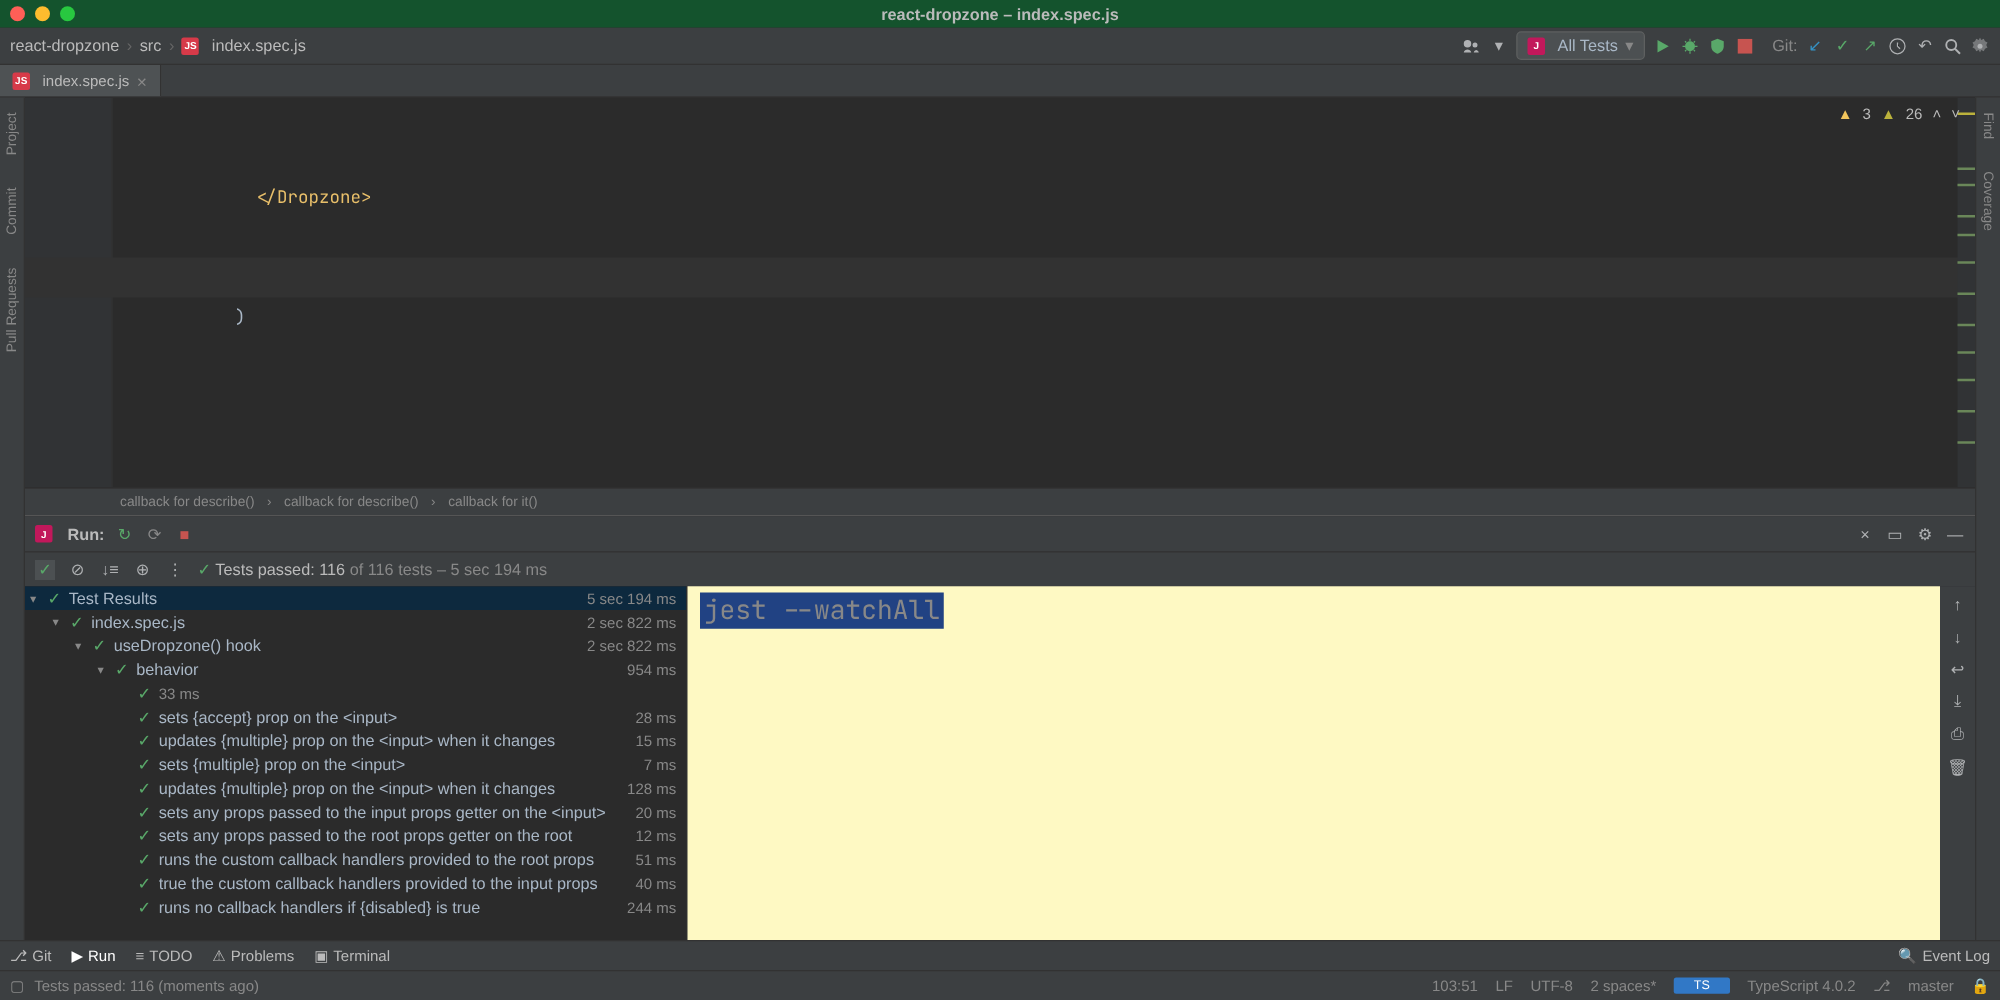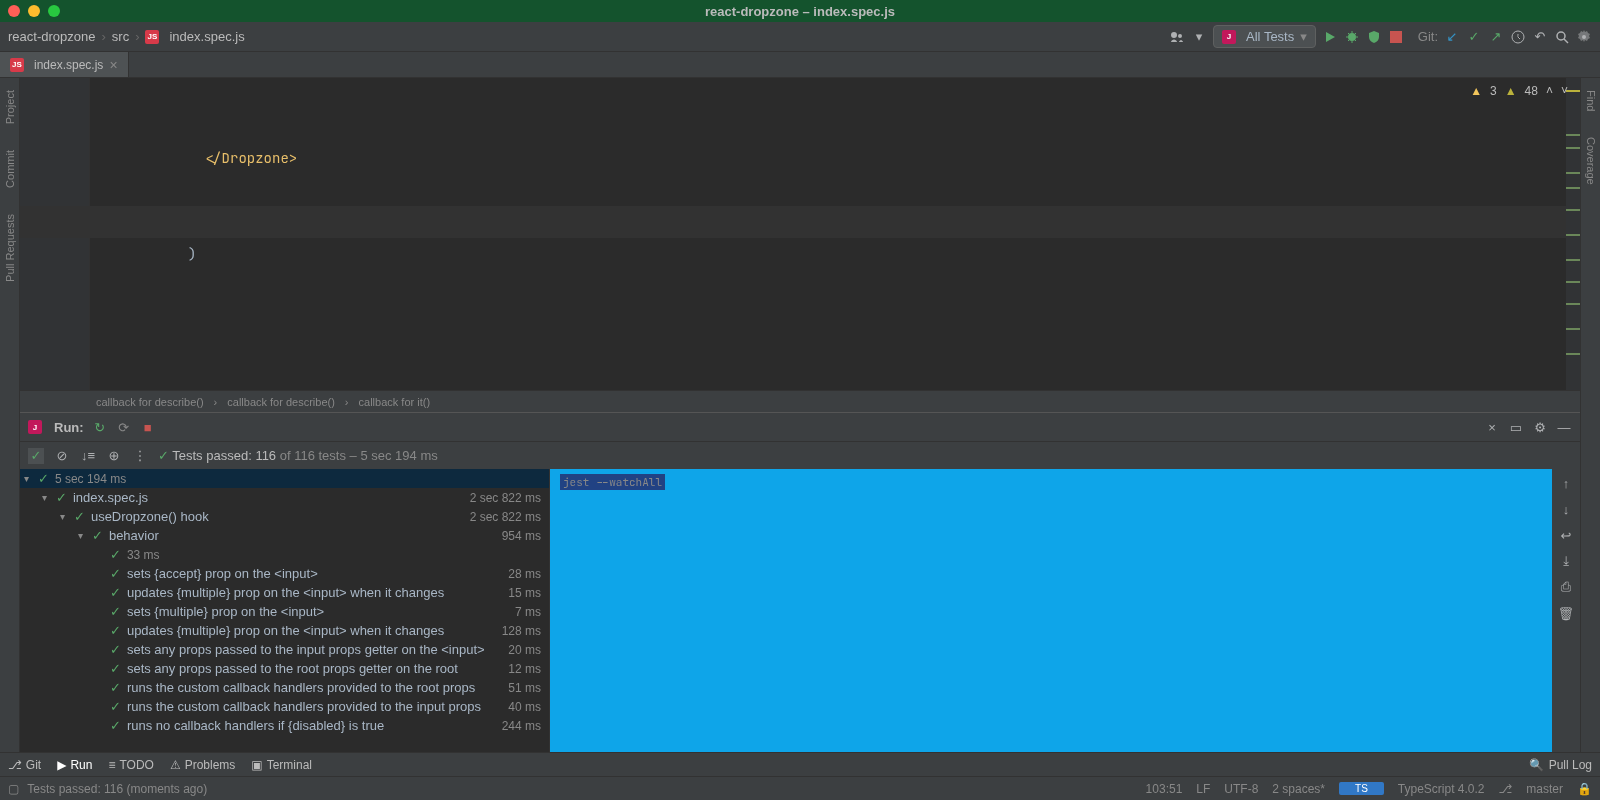--- a/index.html
+++ b/index.html
@@ -135,22 +135,22 @@
 .tree-row {
   display: flex; align-items: center; padding: 2px 8px 2px 4px; cursor: pointer;
 }
 .tree-row.selected { background: #0d293e; }
 .tree-indent { display: inline-block; }
 .tree-chevron { width: 14px; color: #888; font-size: 10px; }
 .tree-check { color: #59a869; margin-right: 6px; font-size: 13px; }
 .tree-label { flex: 1; white-space: nowrap; overflow: hidden; text-overflow: ellipsis; }
 .tree-time { color: #888; font-size: 12px; }
 .console-out {
-  flex: 1; background: #0ea5e9; padding: 6px 10px;
-  font-family: "JetBrains Mono", Menlo, monospace; font-size: 11px;
+  flex: 1; background: #fef9c3; padding: 6px 10px;
+  font-family: "JetBrains Mono", Menlo, monospace; font-size: 21px;
   color: #888;
 }
 .console-right-icons {
   width: 28px; background: #3c3f41; display: flex; flex-direction: column;
   align-items: center; padding-top: 6px; gap: 10px;
 }
 .bottom-toolbar {
   height: 24px; background: #3c3f41; border-top: 1px solid #323232;
   display: flex; align-items: center; padding: 0 8px; gap: 16px;
 }
@@ -273,21 +273,21 @@
         
         
         
         
         
       </div>
       <div class="hints-row">
         <span class="warn-tri">▲</span>
           <span>3</span>
         <span class="weak-tri">▲</span>
-          <span>48</span>
+          <span>26</span>
         <span>˄</span>
         <span>˅</span>
       </div>
       <div class="minimap">
         <div class="mm-mark mm-yellow" style="top:4%"></div>
         <div class="mm-mark mm-green" style="top:18%"></div>
         <div class="mm-mark mm-green" style="top:22%"></div>
         <div class="mm-mark mm-green" style="top:30%"></div>
         <div class="mm-mark mm-green" style="top:35%"></div>
         <div class="mm-mark mm-green" style="top:42%"></div>
@@ -331,20 +331,21 @@
         <span class="tb-icon">⋮</span>
         <div class="tests-summary-text">
           <span style="color:#59a869">✓ </span><span class="pass">Tests passed: 116</span><span> of 116 tests – 5 sec 194 ms</span>
         </div>
       </div>
       <div class="run-body">
         <div class="test-tree" id="test-tree">
           <div class="tree-row selected">
             <span class="tree-chevron">▾</span>
             <span class="tree-check">✓</span>
+            <span class="tree-label">Test Results</span>
             <span class="tree-time">5 sec 194 ms</span>
           </div>
         <div class="tree-row">
               <span class="tree-indent" style="width: 18px;"></span>
               <span class="tree-chevron">▾</span>
               <span class="tree-check">✓</span>
               <span class="tree-label">index.spec.js</span>
               <span class="tree-time">2 sec 822 ms</span>
             </div>
             <div class="tree-row">
@@ -413,21 +414,21 @@
               <span class="tree-indent" style="width: 72px;"></span>
               <span class="tree-chevron"></span>
               <span class="tree-check">✓</span>
               <span class="tree-label">runs the custom callback handlers provided to the root props</span>
               <span class="tree-time">51 ms</span>
             </div>
             <div class="tree-row">
               <span class="tree-indent" style="width: 72px;"></span>
               <span class="tree-chevron"></span>
               <span class="tree-check">✓</span>
-              <span class="tree-label">runs the custom callback handlers provided to the input props</span>
+              <span class="tree-label">true the custom callback handlers provided to the input props</span>
               <span class="tree-time">40 ms</span>
             </div>
             <div class="tree-row">
               <span class="tree-indent" style="width: 72px;"></span>
               <span class="tree-chevron"></span>
               <span class="tree-check">✓</span>
               <span class="tree-label">runs no callback handlers if {disabled} is true</span>
               <span class="tree-time">244 ms</span>
             </div>
           </div>
@@ -469,21 +470,21 @@
       <span>⚠</span>
       <span>Problems</span>
     </span>
   <span class="bottom-btn">
       <span>▣</span>
       <span>Terminal</span>
     </span>
   <span style="flex:1"></span>
   <span class="bottom-btn">
       <span>🔍</span>
-      <span>Pull Log</span>
+      <span>Event Log</span>
     </span>
 </div>
 
 <div class="statusbar">
   <div class="statusbar-left">
     <span>▢</span>
     <span>Tests passed: 116 (moments ago)</span>
   </div>
   <div class="statusbar-right">
     <span>103:51</span>

